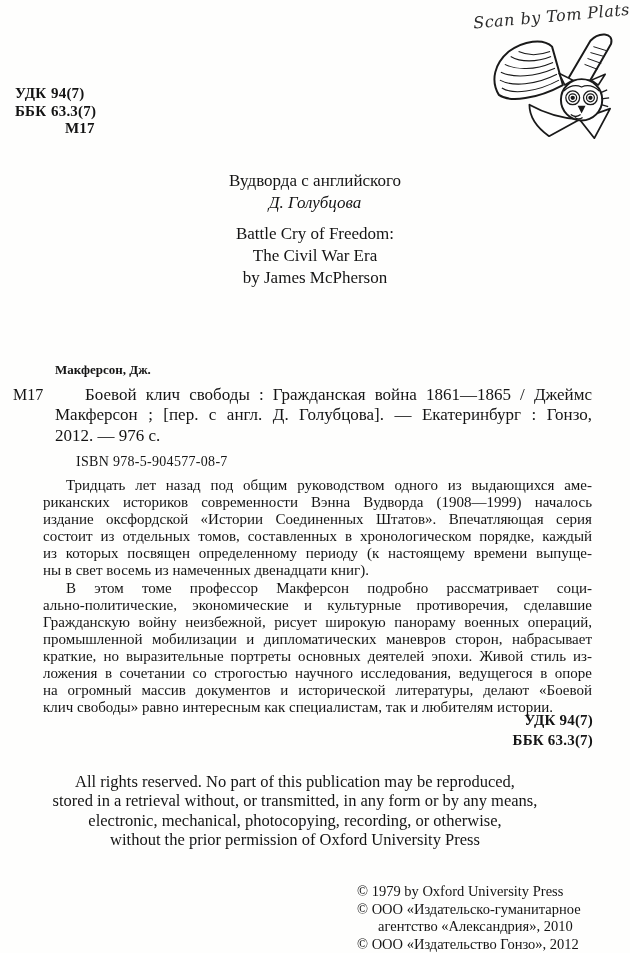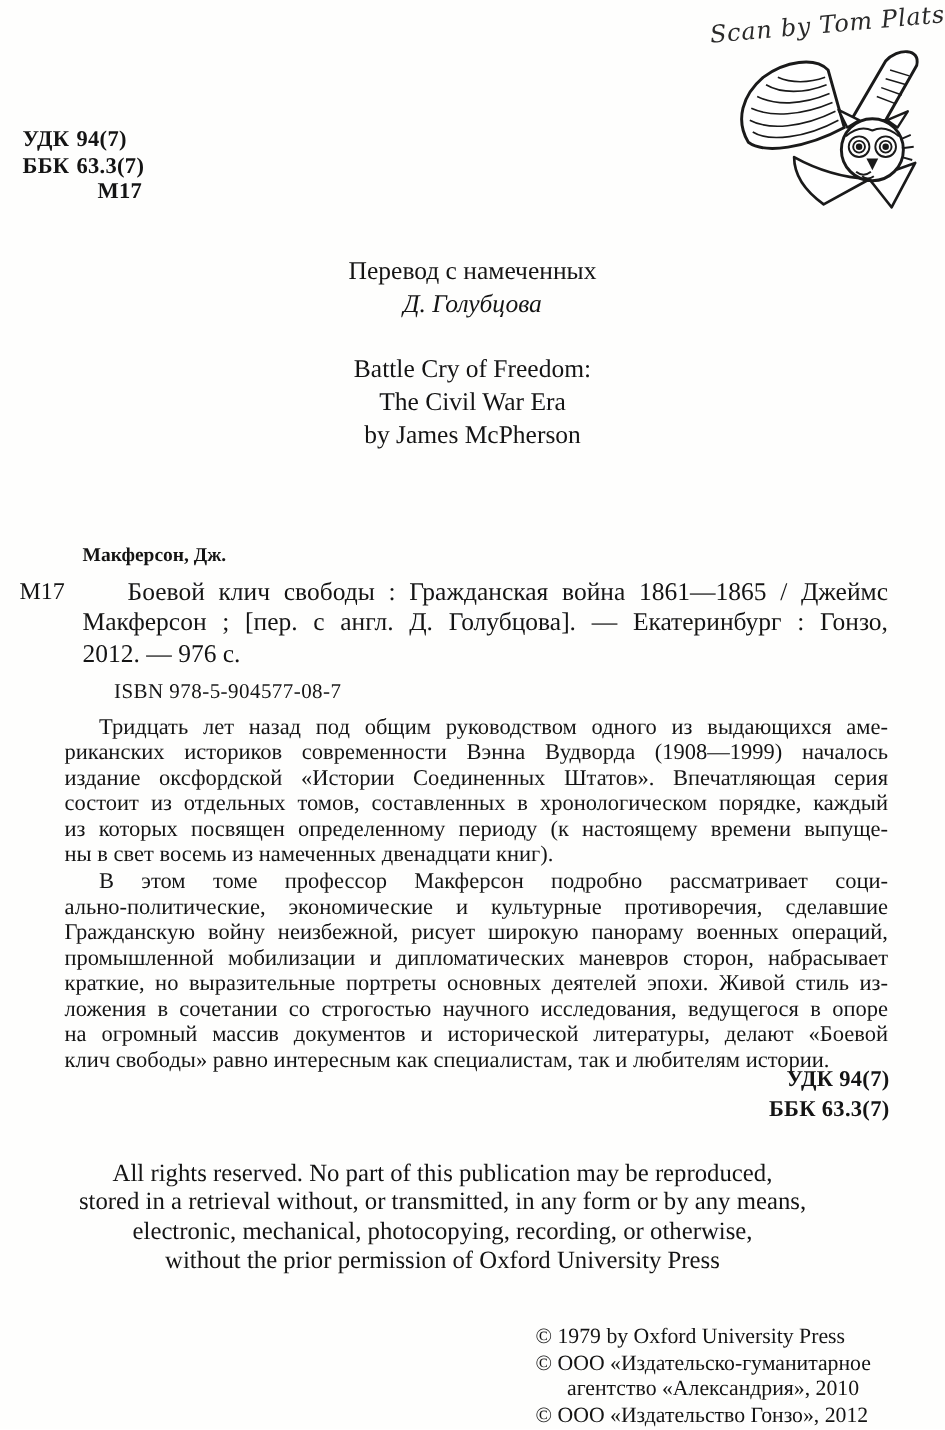--- a/index.html
+++ b/index.html
@@ -34,21 +34,21 @@
   .illustration {
     position: absolute; right: 6px; top: 24px;
   }
 
   
   .translation {
     position: absolute; left: 0; top: 170px; width: 630px;
     text-align: center; font-size: 17px; line-height: 22px;
   }
   .translation .it { font-style: italic; }
-  .orig-title { margin-top: 21px; }
+  .orig-title { margin-top: 9px; }
 
   
   .catalog { position: absolute; left: 0; top: 360px; width: 630px; }
   .catalog .author { margin-left: 55px; font-weight: bold; font-size: 13px; line-height: 20px; }
   .catalog .entry {
     position: relative; margin-left: 55px; margin-top: 5px; width: 537px;
     font-size: 17px; line-height: 20.3px;
   }
   .catalog .code {
     position: absolute; left: -42px; top: 0;
@@ -146,21 +146,21 @@
         <path d="M93,83 L 101,83 L 97,91 Z"></path>
       </g>
       <g fill="#ffffff" stroke="#1a1a1a" stroke-width="1.6" stroke-linejoin="round">
         <path d="M80,62 L 74,50 L 88,57 Z"></path>
         <path d="M114,62 L 121,51 L 107,57 Z"></path>
       </g>
     </svg>
   </div>
 
   <div class="translation">
-    <div>Перевод с намеченных</div>
+    <div>Вудворда с английского</div>
     <div class="it">Д. Голубцова</div>
     <div class="orig-title">
       <div>Battle Cry of Freedom:</div>
       <div>The Civil War Era</div>
       <div>by James McPherson</div>
     </div>
   </div>
 
   <div class="catalog">
     <div class="author">Макферсон, Дж.</div>

